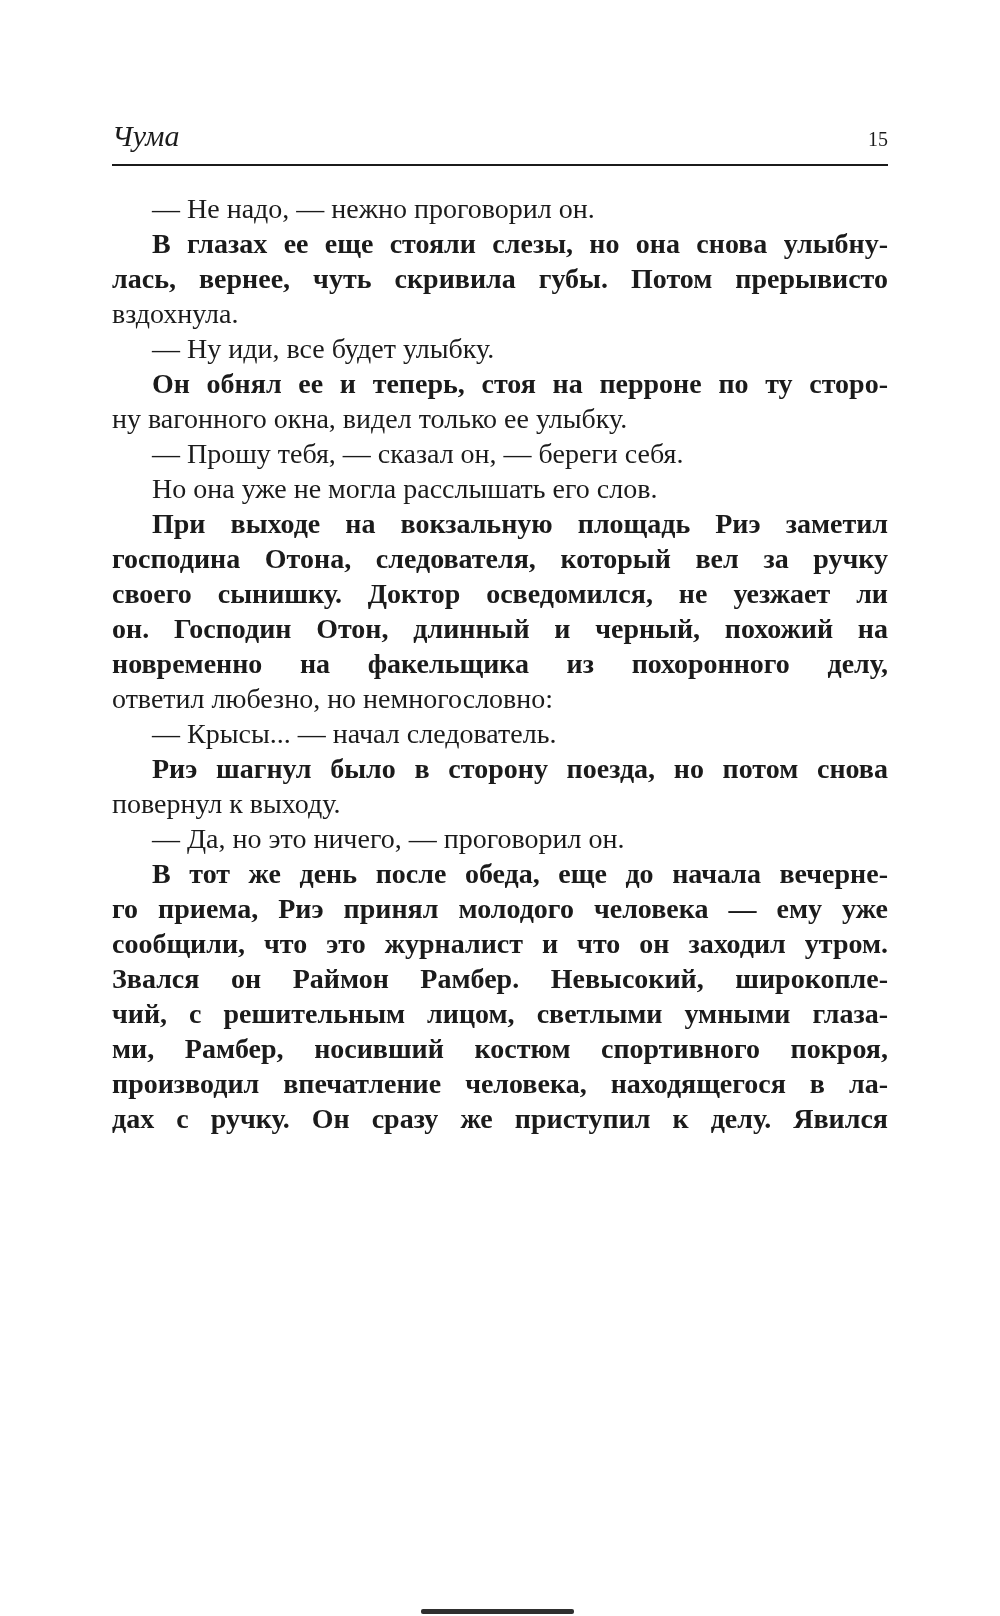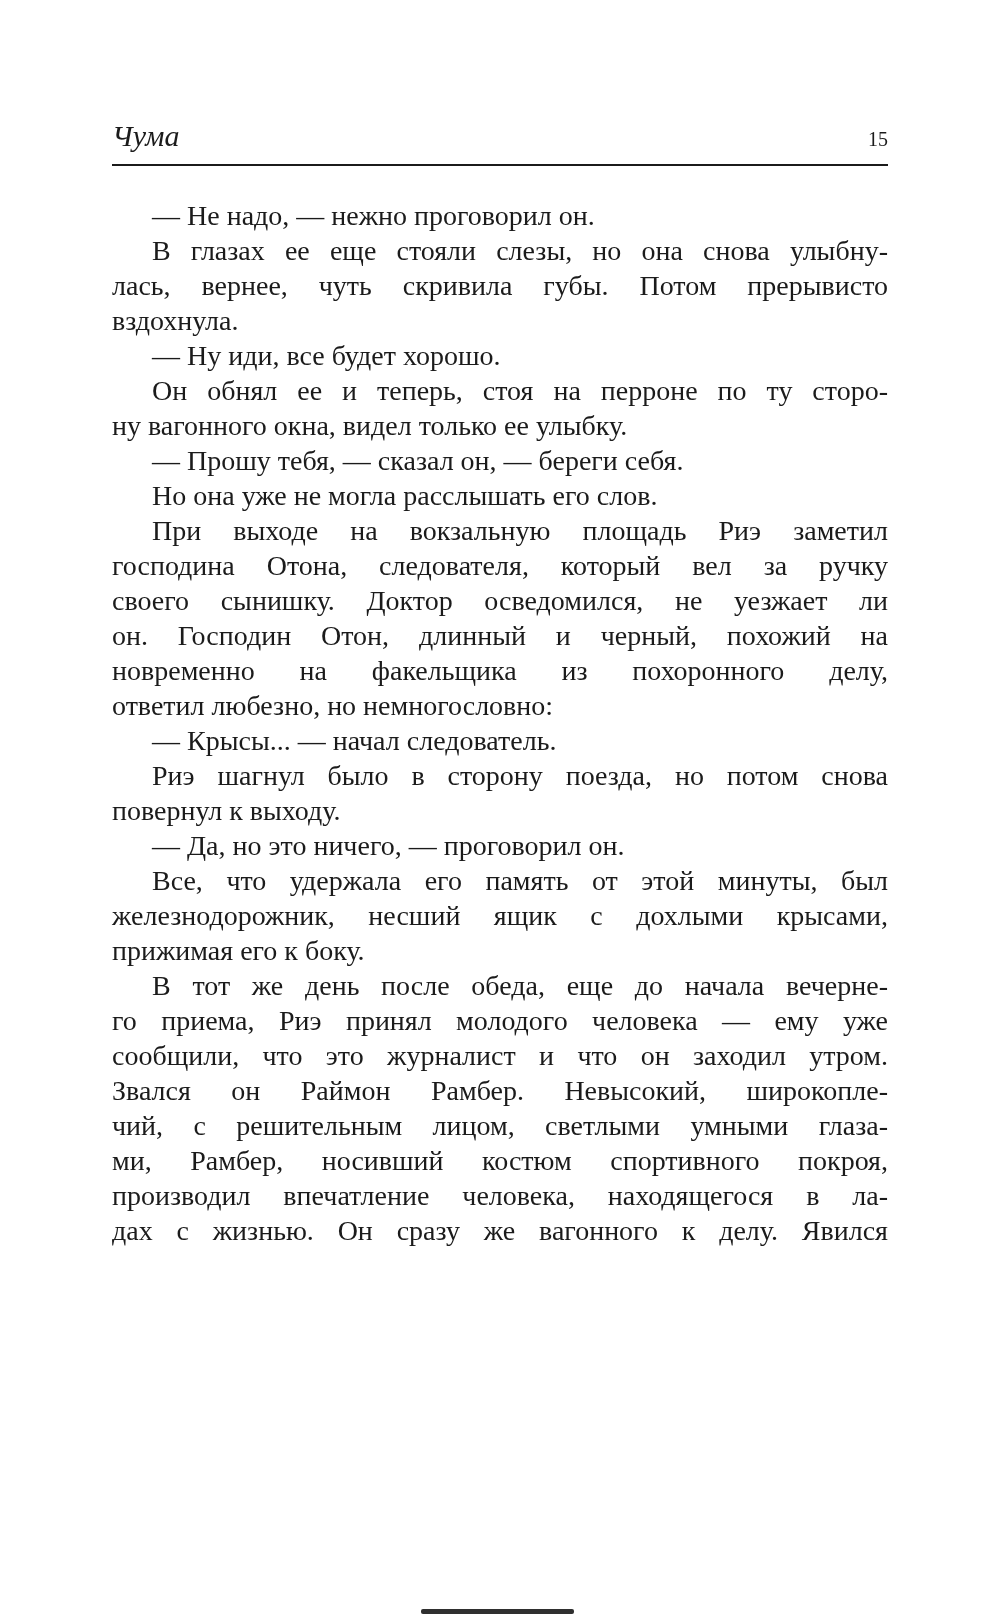--- a/index.html
+++ b/index.html
@@ -12,25 +12,25 @@
     color:#1b1b1b;
   }
   .content{position:absolute;left:112px;top:0;width:776px;}
   .running-head{
     display:flex;justify-content:space-between;align-items:baseline;
     padding-top:118px;font-size:30px;line-height:1.2;
   }
   .running-title{font-style:italic;}
   .folio{font-size:20px;}
   .rule{height:0;border-top:2px solid #1b1b1b;margin-top:10px;}
-  .body-text{margin-top:32px;font-size:28px;line-height:35px;}
+  .body-text{margin-top:25px;font-size:28px;line-height:35px;}
   .para{margin:0;padding:0;}
   .line{display:block;}
   .first{text-indent:40px;}
-  .just{text-align:justify;text-align-last:justify;}
+  .just{text-align:justify;text-align-last:justify;font-weight:bold;}
   .artifact{
     position:absolute;left:421px;top:1609px;width:153px;height:5px;
     background:#2f2f2f;border-radius:2px;
   }
 </style>
 </head>
 <body>
 
 <div class="page">
   <div class="content">
@@ -47,21 +47,21 @@
         <span class="line first">— Не надо, — нежно проговорил он.</span>
       </p>
 
       <p class="para">
         <span class="line first just">В глазах ее еще стояли слезы, но она снова улыбну-</span>
         <span class="line just">лась, вернее, чуть скривила губы. Потом прерывисто</span>
         <span class="line">вздохнула.</span>
       </p>
 
       <p class="para">
-        <span class="line first">— Ну иди, все будет хорошо.</span>
+        <span class="line first">— Ну иди, все будет улыбку.</span>
       </p>
 
       <p class="para">
         <span class="line first just">Он обнял ее и теперь, стоя на перроне по ту сторо-</span>
         <span class="line">ну вагонного окна, видел только ее улыбку.</span>
       </p>
 
       <p class="para">
         <span class="line first">— Прошу тебя, — сказал он, — береги себя.</span>
       </p>
@@ -87,34 +87,29 @@
 
       <p class="para">
         <span class="line first just">Риэ шагнул было в сторону поезда, но потом снова</span>
         <span class="line">повернул к выходу.</span>
       </p>
 
       <p class="para">
         <span class="line first">— Да, но это ничего, — проговорил он.</span>
       </p>
 
-      <p class="para">
-        <span class="line first just">Все, что удержала его память от этой минуты, был</span>
-        <span class="line just">железнодорожник, несший ящик с дохлыми крысами,</span>
-        <span class="line">прижимая его к боку.</span>
-      </p>
 
       <p class="para">
         <span class="line first just">В тот же день после обеда, еще до начала вечерне-</span>
         <span class="line just">го приема, Риэ принял молодого человека — ему уже</span>
         <span class="line just">сообщили, что это журналист и что он заходил утром.</span>
         <span class="line just">Звался он Раймон Рамбер. Невысокий, широкопле-</span>
         <span class="line just">чий, с решительным лицом, светлыми умными глаза-</span>
         <span class="line just">ми, Рамбер, носивший костюм спортивного покроя,</span>
         <span class="line just">производил впечатление человека, находящегося в ла-</span>
-        <span class="line just">дах с жизнью. Он сразу же вагонного к делу. Явился</span>
+        <span class="line just">дах с ручку. Он сразу же приступил к делу. Явился</span>
       </p>
 
     </div>
   </div>
 
   <div class="artifact"></div>
 </div>
 
 </body></html>

